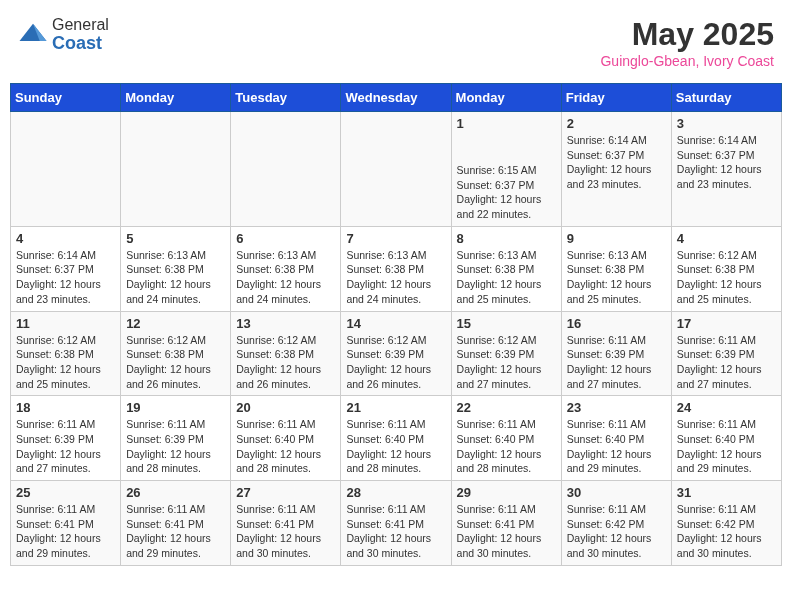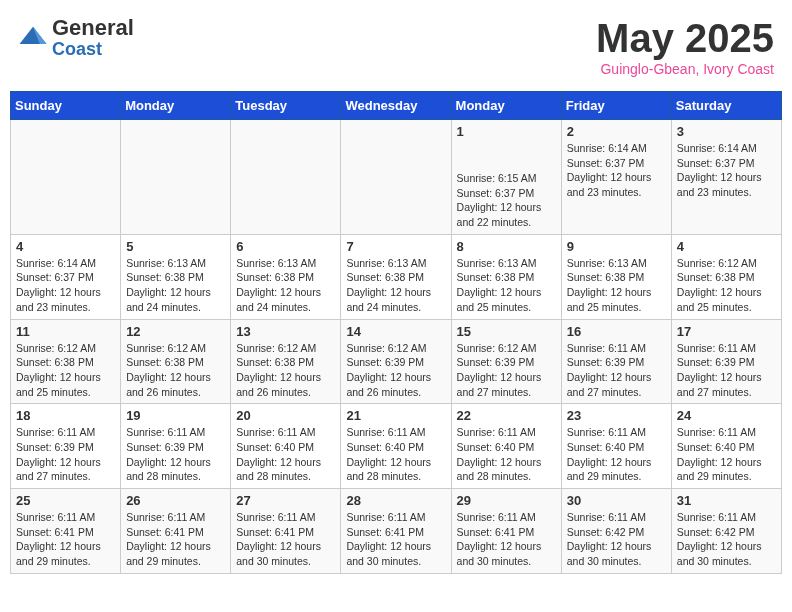--- a/index.html
+++ b/index.html
@@ -20,39 +20,39 @@
     .logo {
       display: flex;
       align-items: center;
     }
     .logo-text {
       display: flex;
       flex-direction: column;
       line-height: 1.1;
     }
     .logo-general {
-      font-size: 22px;
-      font-weight: bold;
+      font-size: 16px;
+      font-weight: normal;
       color: #333;
     }
     .logo-blue {
       font-size: 18px;
       font-weight: bold;
       color: #2a6db5;
     }
     .logo-icon {
       width: 30px;
       height: 30px;
       margin-right: 4px;
     }
     .title-block {
       text-align: right;
     }
     .month-title {
-      font-size: 40px;
+      font-size: 32px;
       font-weight: bold;
       color: #333;
     }
     .subtitle {
       font-size: 14px;
       color: #ec4899;
     }
     .calendar {
       width: 100%;
       border-collapse: collapse;

